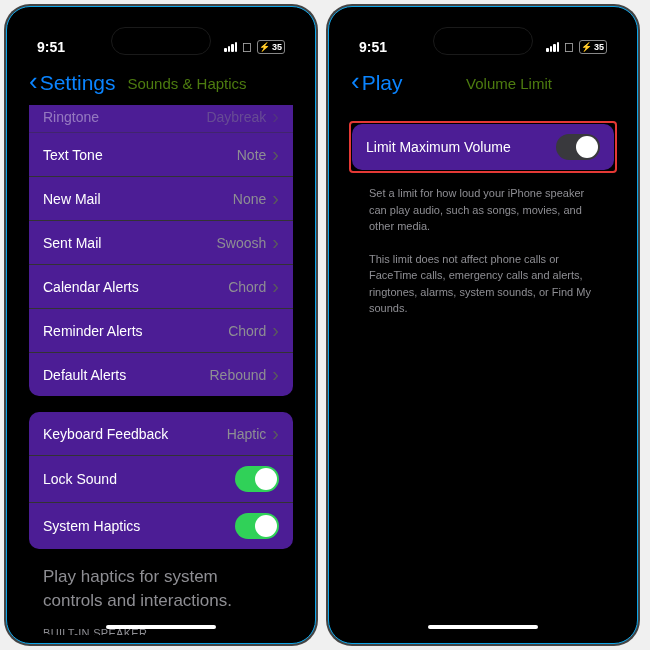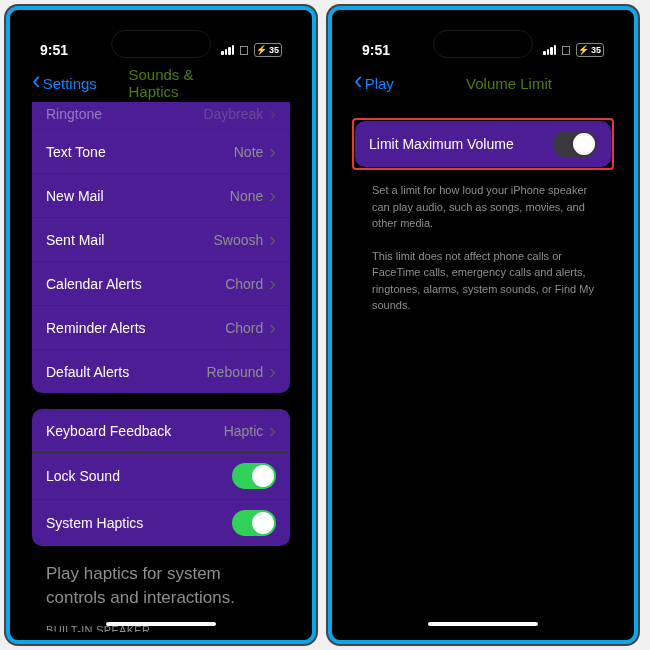--- a/index.html
+++ b/index.html
@@ -9,22 +9,22 @@
       display: flex;
       gap: 12px;
       padding: 6px;
       width: 650px;
       height: 650px;
     }
     .phone {
       width: 310px;
       height: 638px;
       background: #000;
-      border-radius: 12px;
-      border: 4px solid #0ea5e9;
+      border-radius: 24px;
+      border: 1px solid #0ea5e9;
       position: relative;
       overflow: hidden;
       box-shadow: 0 0 0 2px #444;
     }
     .screen {
       position: absolute;
       top: 8px; left: 8px; right: 8px; bottom: 8px;
       background: #000;
       border-radius: 40px;
       overflow: hidden;
@@ -84,21 +84,21 @@
     .nav-bar {
       display: flex;
       align-items: center;
       padding: 6px 14px 10px;
       position: relative;
     }
     .back-btn {
       display: flex;
       align-items: center;
       color: #0a84ff;
-      font-size: 15px;
+      font-size: 21px;
       gap: 2px;
     }
     .chevron-left::before {
       content: '‹';
       font-size: 26px;
       line-height: 0.5;
       font-weight: 300;
     }
     .nav-title {
       position: absolute;

